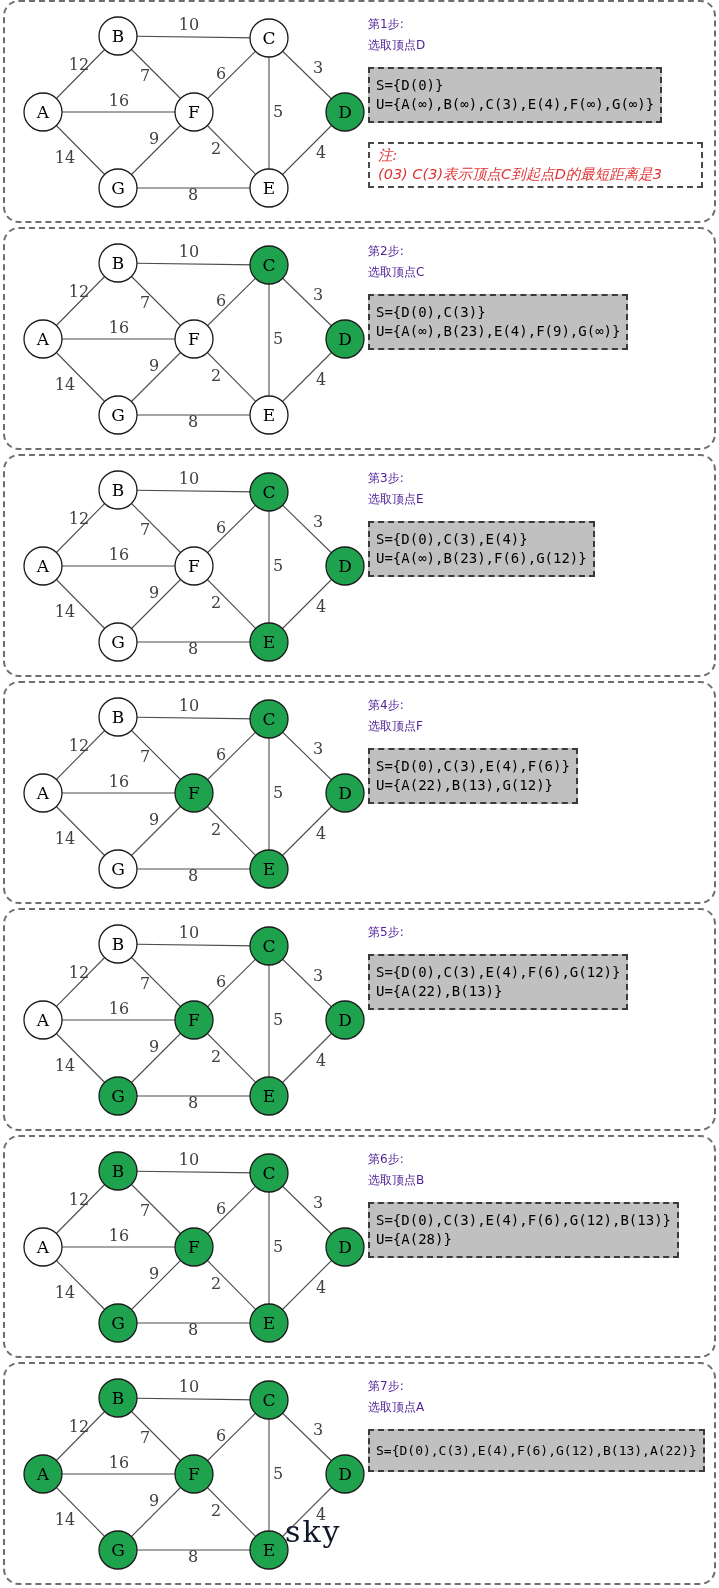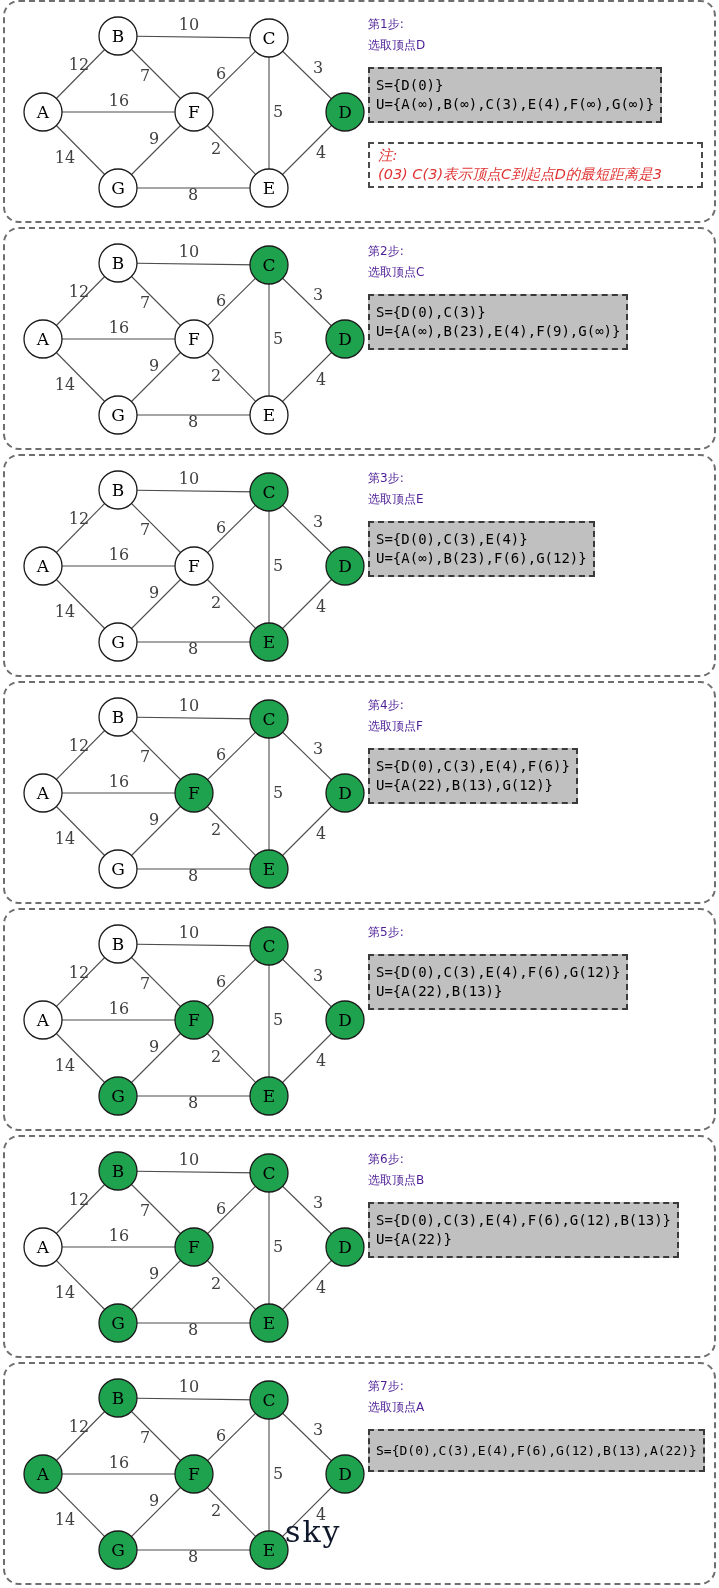--- a/index.html
+++ b/index.html
@@ -358,21 +358,21 @@
       <circle cx="189" cy="110" r="19" fill="#1ea24e" stroke="#1a1a1a" stroke-width="1.3"></circle>
       <text x="189" y="111" fill="#000000" font-size="17" text-anchor="middle" dominant-baseline="middle" font-family="&quot;DejaVu Serif&quot;,serif">F</text>
       <circle cx="113" cy="186" r="19" fill="#1ea24e" stroke="#1a1a1a" stroke-width="1.3"></circle>
       <text x="113" y="187" fill="#000000" font-size="17" text-anchor="middle" dominant-baseline="middle" font-family="&quot;DejaVu Serif&quot;,serif">G</text>
     </svg>
   <div class="info">
     <div class="step-title">第6步:</div>
     <div class="step-subtitle">选取顶点B</div>
     <div class="set-box">
       <div class="s-line">S={D(0),C(3),E(4),F(6),G(12),B(13)}</div>
-      <div class="u-line">U={A(22)}</div>
+      <div class="u-line">U={A(28)}</div>
     </div>
   </div>
 </section>
 
 <section class="panel">
   <svg class="graph" viewBox="0 0 360 219">
       <line x1="38" y1="110" x2="113" y2="34" stroke="#4d4d4d" stroke-width="1.1"></line>
       <line x1="113" y1="34" x2="264" y2="36" stroke="#4d4d4d" stroke-width="1.1"></line>
       <line x1="113" y1="34" x2="189" y2="110" stroke="#4d4d4d" stroke-width="1.1"></line>
       <line x1="264" y1="36" x2="189" y2="110" stroke="#4d4d4d" stroke-width="1.1"></line>

